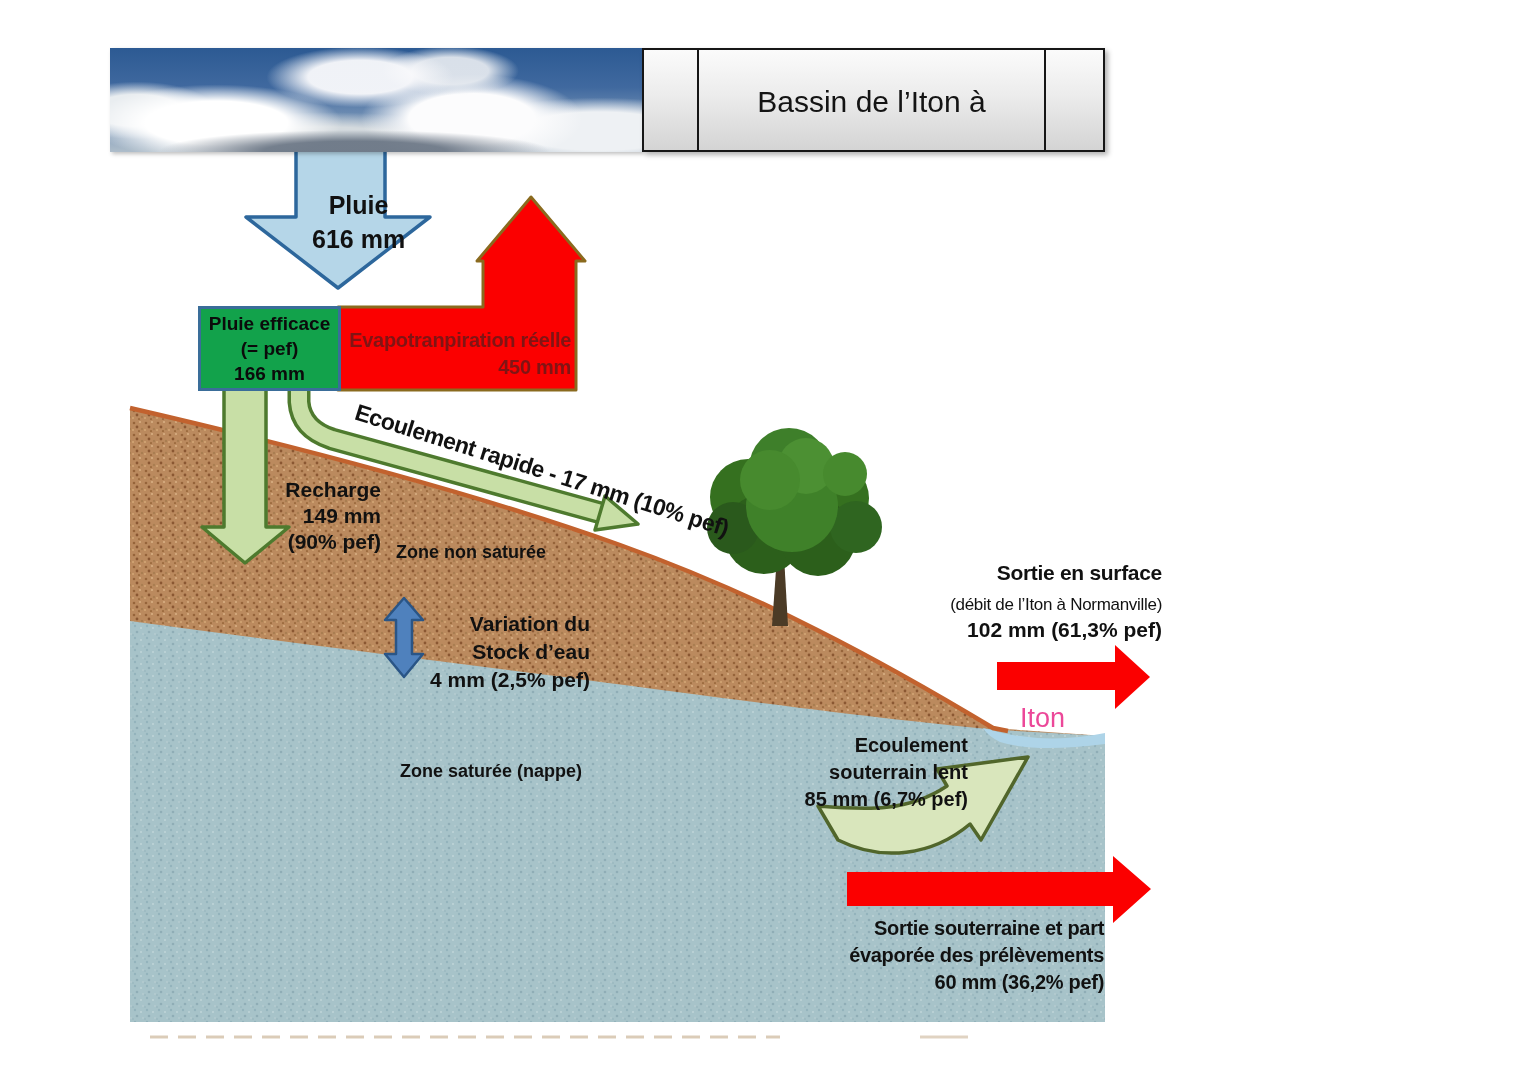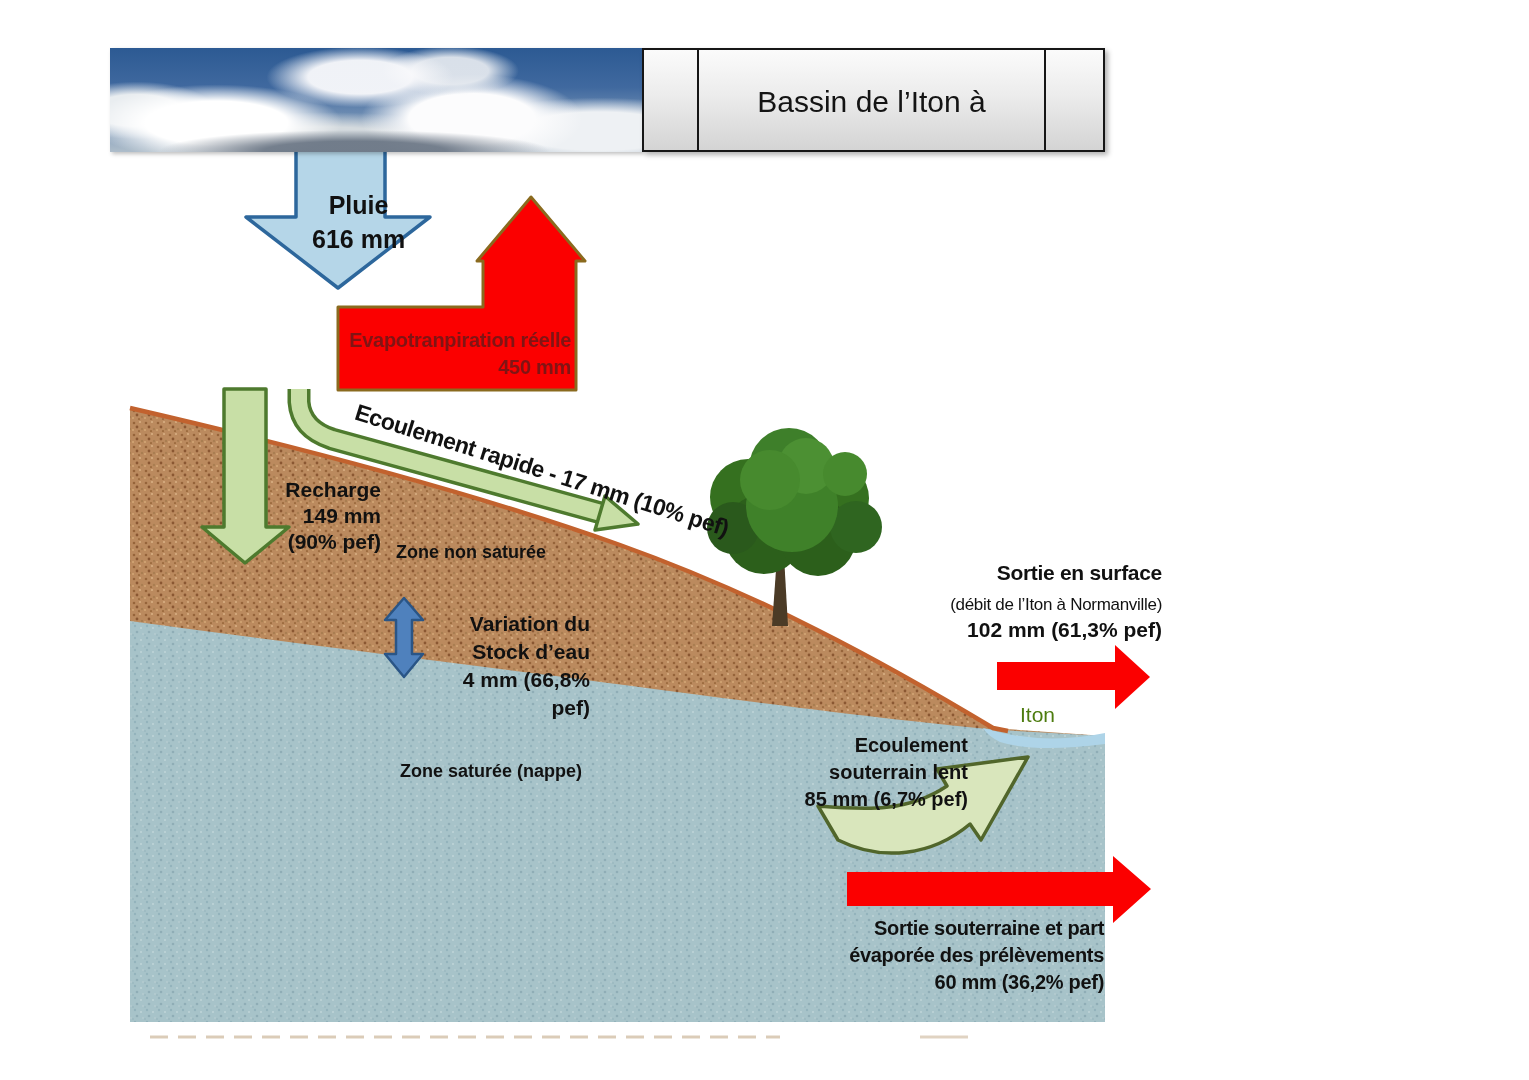--- a/index.html
+++ b/index.html
@@ -131,51 +131,56 @@
     <div class="ttl">
       <span>Bassin de l’Iton à</span>
     </div>
   </div>
 
   <div class="lbl b" style="left:312px;top:188px;font-size:25px;line-height:34px;text-align:center;">
     <div>Pluie</div>
     <div>616 mm</div>
   </div>
 
+  <div id="pef-box">
+    <div>Pluie efficace</div>
+    <div>(= pef)</div>
+    <div>166 mm</div>
+  </div>
 
   <div class="lbl b ctr" style="left:345px;top:327px;width:226px;font-size:20px;line-height:27px;color:#801414;letter-spacing:-0.3px;">
     <div>Evapotranpiration réelle</div>
     <div>450 mm</div>
   </div>
 
   <div class="lbl b ctr" style="left:263px;top:477px;width:118px;font-size:21px;line-height:26px;">
     <div>Recharge</div>
     <div>149 mm</div>
     <div>(90% pef)</div>
   </div>
 
   <div class="lbl b" style="left:360px;top:398px;font-size:23px;white-space:nowrap;letter-spacing:-0.5px;transform:rotate(17.5deg);transform-origin:left top;">Ecoulement rapide - 17 mm (10% pef)</div>
 
   <div class="lbl b" style="left:396px;top:541px;font-size:18px;">Zone non saturée</div>
 
   <div class="lbl b ctr" style="left:428px;top:610px;width:162px;font-size:21px;line-height:28px;">
     <div>Variation du</div>
     <div>Stock d’eau</div>
-    <div>4 mm (66,8% pef)</div>
+    <div>4 mm (2,5% pef)</div>
   </div>
 
   <div class="lbl b" style="left:400px;top:760px;font-size:18px;">Zone saturée (nappe)</div>
 
   <div class="lbl ctr" style="left:912px;top:560px;width:250px;">
     <div class="b" style="font-size:21px;letter-spacing:-0.3px;">Sortie en surface</div>
     <div style="font-size:17px;letter-spacing:-0.3px;margin-top:8px;">(débit de l’Iton à Normanville)</div>
     <div class="b" style="font-size:21px;margin-top:1px;">102 mm (61,3% pef)</div>
   </div>
 
-  <div class="lbl" style="left:1020px;top:702px;font-size:21px;color:#4d7c0f;">Iton</div>
+  <div class="lbl" style="left:1020px;top:702px;font-size:27px;color:#ec4899;">Iton</div>
 
   <div class="lbl b ctr" style="left:770px;top:732px;width:198px;font-size:20px;line-height:27px;">
     <div>Ecoulement</div>
     <div>souterrain lent</div>
     <div>85 mm (6,7% pef)</div>
   </div>
 
   <div class="lbl b ctr" style="left:826px;top:915px;width:278px;font-size:20px;line-height:27px;letter-spacing:-0.3px;">
     <div>Sortie souterraine et part</div>
     <div>évaporée des prélèvements</div>

